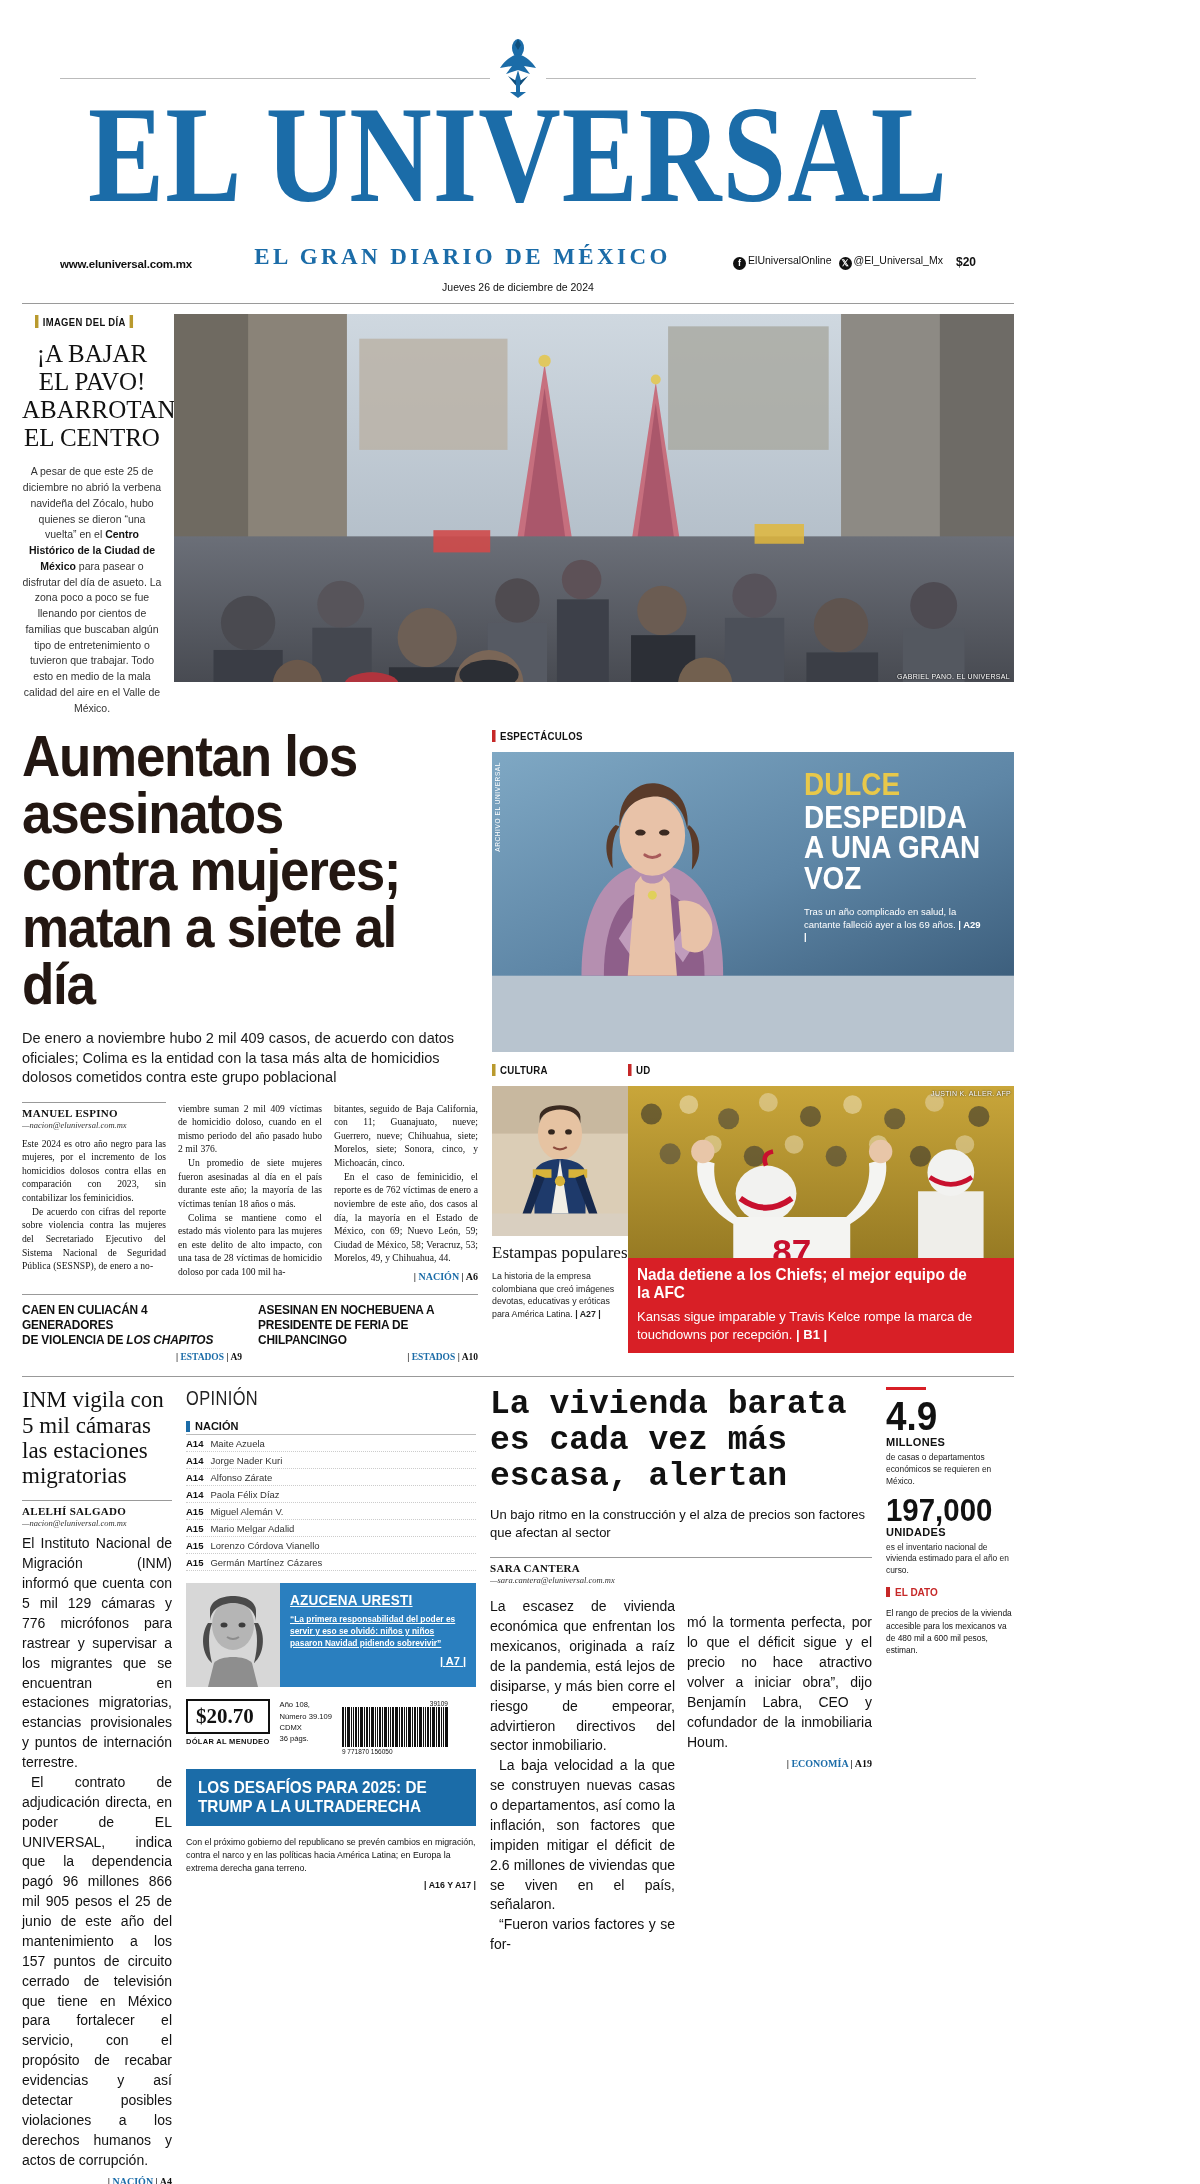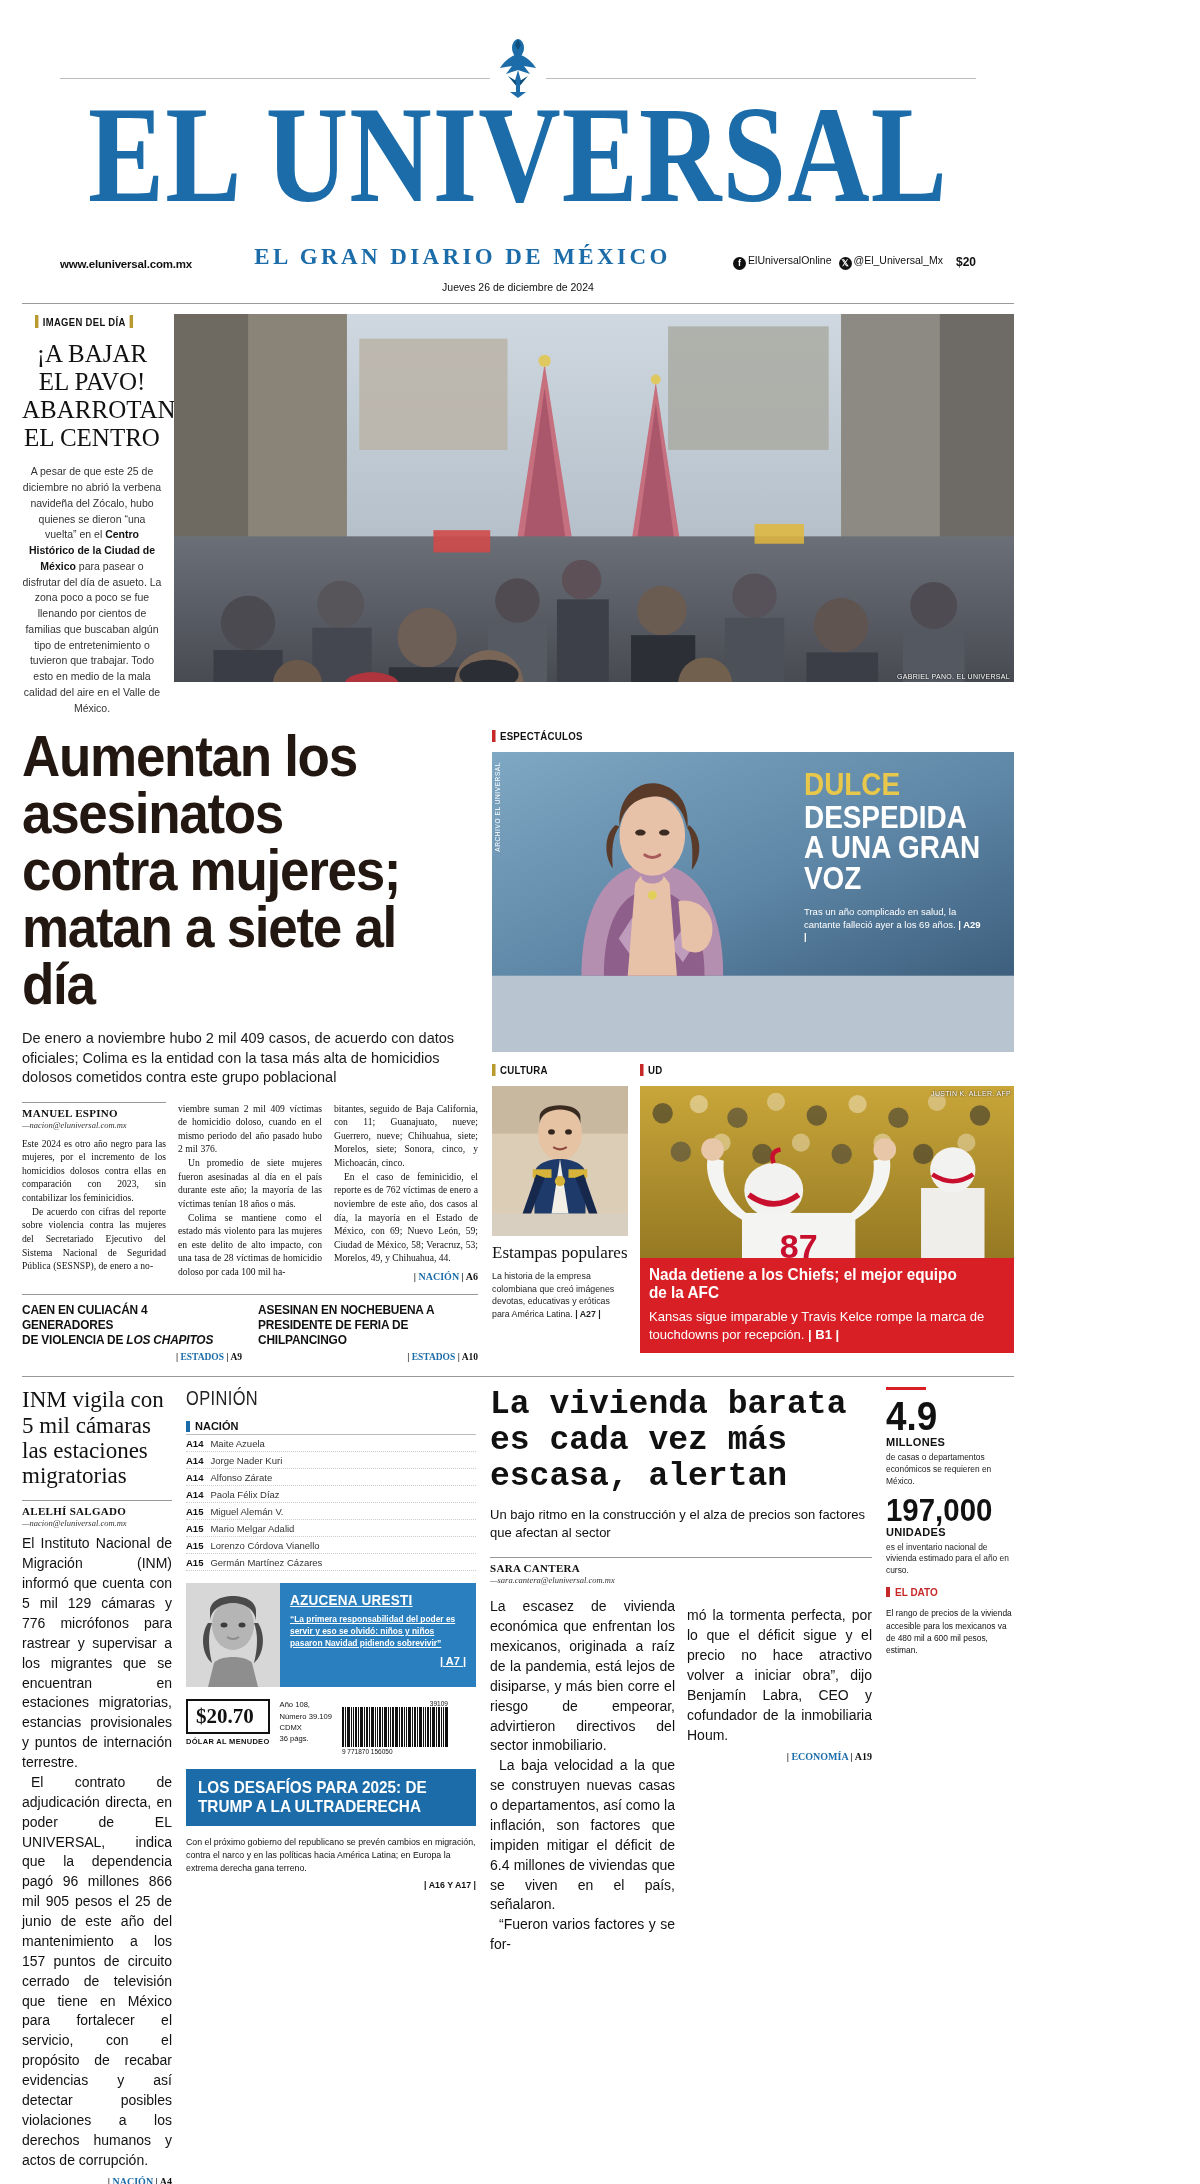--- a/index.html
+++ b/index.html
@@ -147,21 +147,21 @@
   }
   .esp-rest {
     font-family:"Liberation Sans Narrow","Liberation Sans",sans-serif;
     font-weight:700; font-size:31px; color:#fff; line-height:0.98; margin-top:2px;
     transform:scaleX(0.9); transform-origin:left top;
   }
   .esp-deck { color:#fff; font-size:9.5px; line-height:1.34; margin-top:12px; width:180px; }
   .esp-deck .ref { font-weight:700; }
 
   
-  .cu-row { display:flex; gap:12px; margin-top:10px;justify-content:flex-end; }
+  .cu-row { display:flex; margin-top:10px;justify-content:flex-end; }
   .cu-left { width: 136px; flex:0 0 136px; }
   .cu-right { flex:1; }
   .cu-img { height: 150px; margin-top:6px; position:relative; overflow:hidden; background:#d9cfc0; }
   .cu-title { font-family:"Liberation Serif",serif; font-size:17px; line-height:1.1; margin-top:8px; }
   .cu-body { font-size:8.8px; line-height:1.42; margin-top:7px; color:#222; }
   .cu-body .ref { font-weight:700; }
   .ud-img { height: 172px; margin-top:6px; position:relative; overflow:hidden; background:#caa94a; }
   .ud-red { background:#d81f26; color:#fff; padding:8px 9px 9px 9px; }
   .ud-head {
     font-family:"Liberation Sans Narrow","Liberation Sans",sans-serif;
@@ -710,26 +710,26 @@
           <div class="viv-head">La vivienda barata es cada vez más escasa, alertan</div>
           <div class="viv-deck">Un bajo ritmo en la construcción y el alza de precios son factores que afectan al sector</div>
           <div class="topline" style="margin-top:16px">
             <div class="byline">SARA CANTERA</div>
             <div class="byline-mail">—sara.cantera@eluniversal.com.mx</div>
           </div>
           <div class="viv-cols">
             <div class="viv-c">
               <div class="small-body" style="margin-top:0">
                 <p>La escasez de vivienda económica que enfrentan los mexicanos, originada a raíz de la pandemia, está lejos de disiparse, y más bien corre el riesgo de empeorar, advirtieron directivos del sector inmobiliario.</p>
-                <p>La baja velocidad a la que se construyen nuevas casas o departamentos, así como la inflación, son factores que impiden mitigar el déficit de 6.4 millones de viviendas que se viven en el país, señalaron.</p>
+                <p>La baja velocidad a la que se construyen nuevas casas o departamentos, así como la inflación, son factores que impiden mitigar el déficit de 2.6 millones de viviendas que se viven en el país, señalaron.</p>
                 <p>“Fueron varios factores y se for-</p>
               </div>
             </div>
             <div class="viv-c">
-              <div class="small-body" style="margin-top:9px">
+              <div class="small-body" style="margin-top:16px">
                 <p>mó la tormenta perfecta, por lo que el déficit sigue y el precio no hace atractivo volver a iniciar obra”, dijo Benjamín Labra, CEO y cofundador de la inmobiliaria Houm.</p>
               </div>
               <div class="sec-tag">
                 | <span class="s">ECONOMÍA</span> | <span>A19</span>
               </div>
             </div>
           </div>
         </div>
 
         <div class="dato-col">

